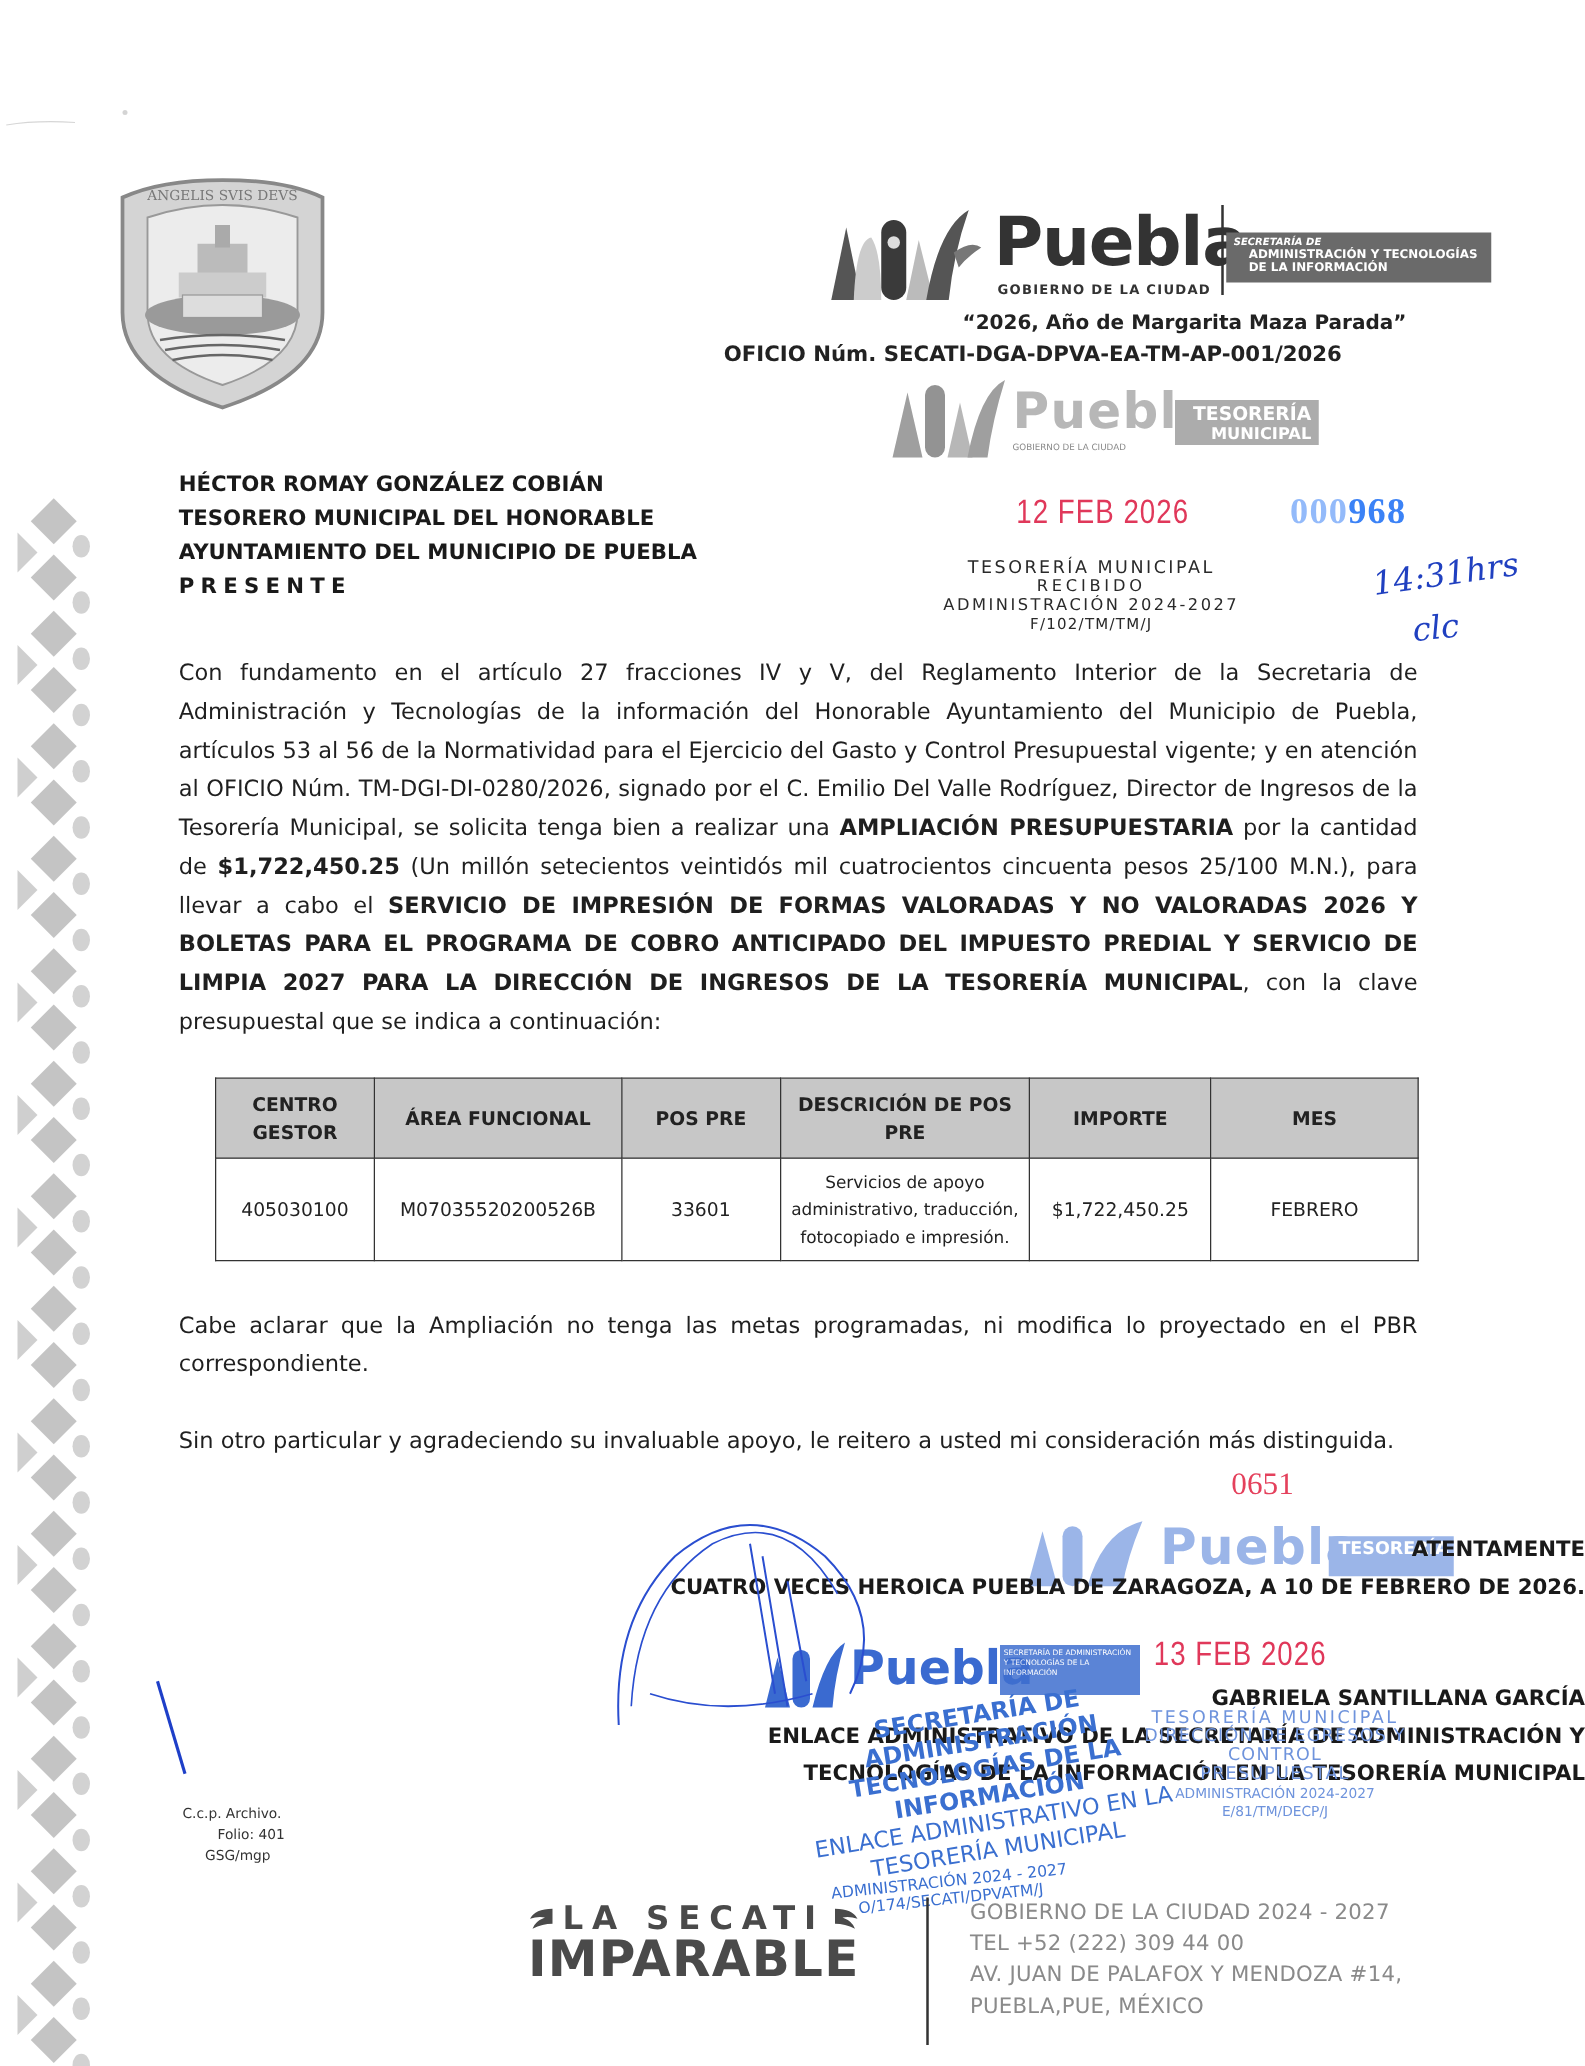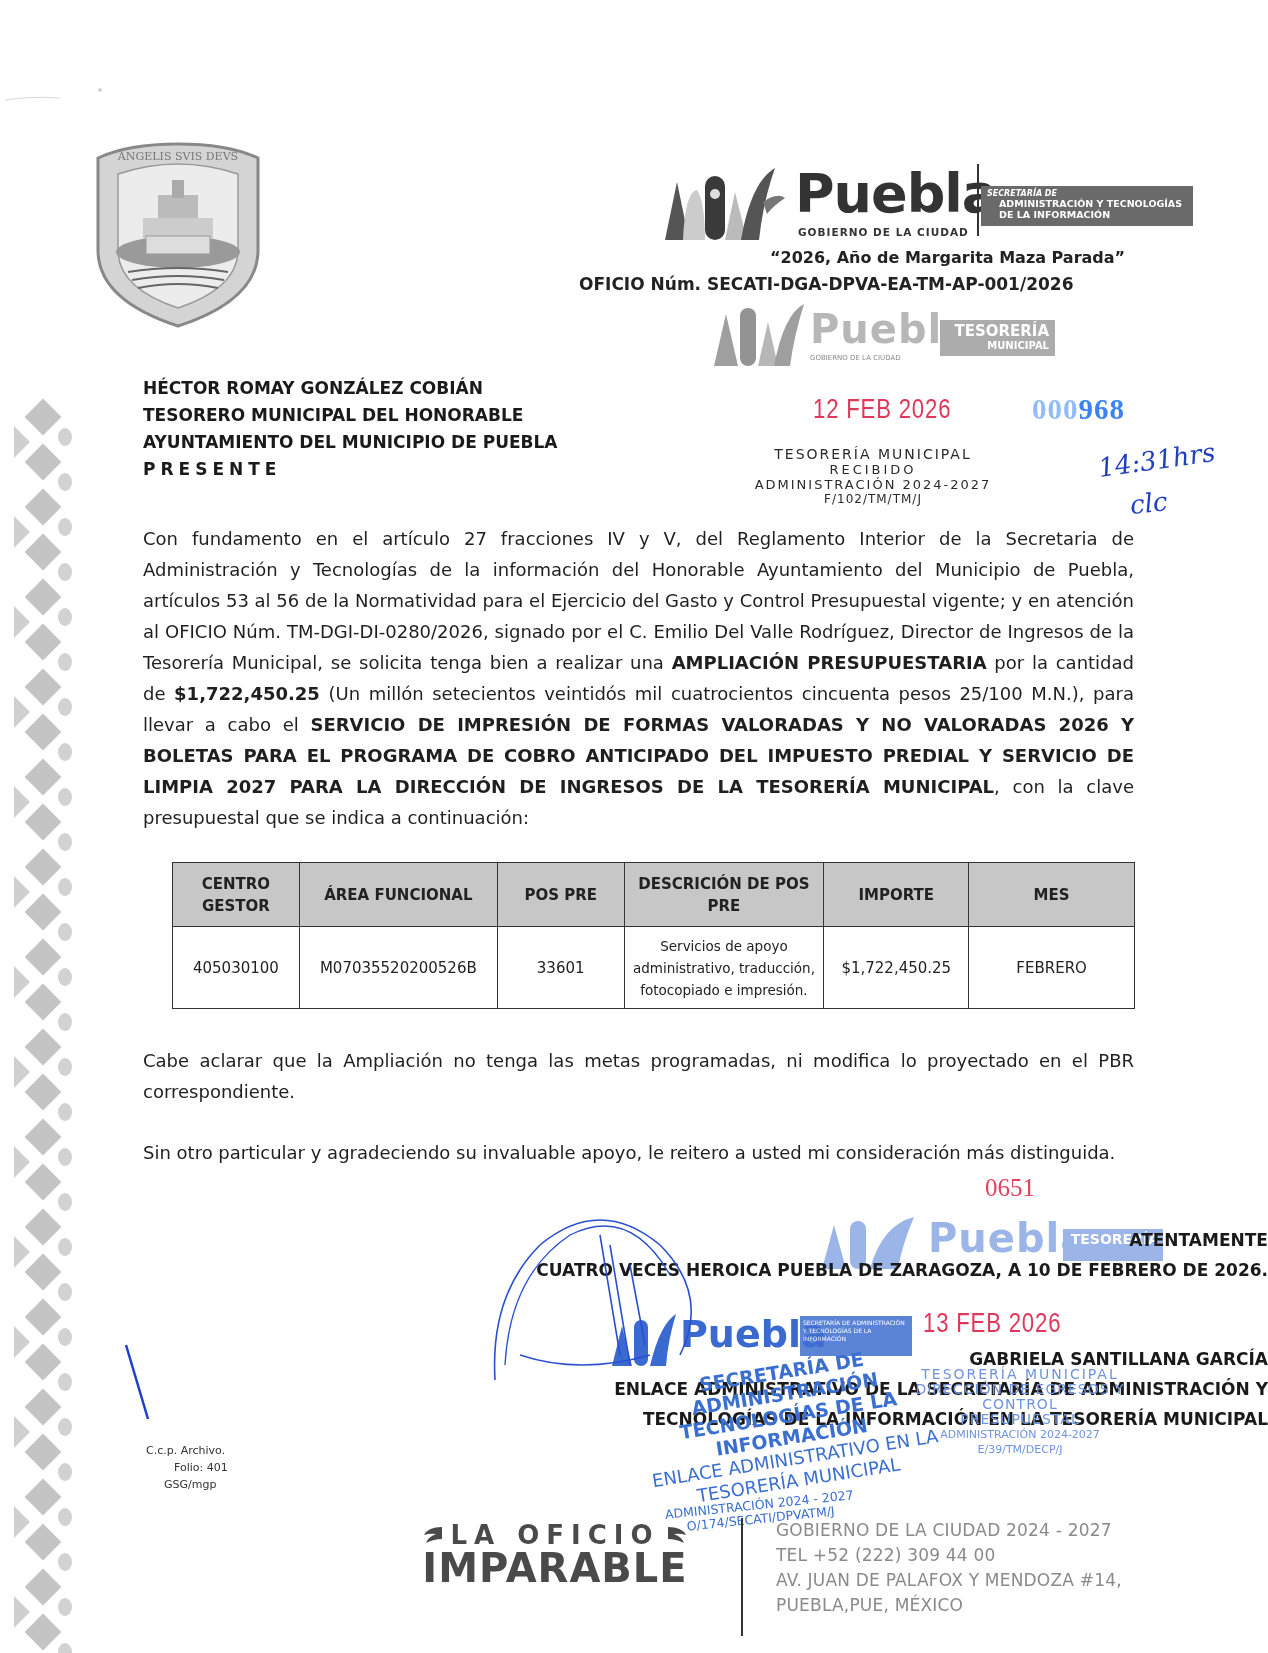--- a/index.html
+++ b/index.html
@@ -29,21 +29,21 @@
   .logo-box .l2 { font-size: 9.5px; font-weight: bold; display:block; line-height: 11px; margin-left: 12px; }
 
   .motto { left: 770px; top: 248px; font-size: 16px; font-weight: bold; color: #222; font-family: "DejaVu Sans", sans-serif; }
   .oficio { left: 579px; top: 274px; font-size: 17px; font-weight: bold; color: #222; }
 
   
   .stamp-logo-grey { left: 710px; top: 300px; width: 345px; height: 72px; opacity: 0.7; }
   .stamp-logo-grey .word { position: absolute; left: 100px; top: 6px; font-size: 40px; font-weight: bold; color: #9a9a9a; letter-spacing: 1px; }
   .stamp-logo-grey .sub { position: absolute; left: 100px; top: 54px; font-size: 7px; color: #555; }
   .stamp-logo-grey .box { position: absolute; left: 230px; top: 20px; width: 115px; height: 36px; background: #8a8a8a; color: #fff; font-size: 15px; font-weight: bold; padding: 2px 6px; text-align: right; }
-  .stamp-logo-grey .box small { display:block; font-size: 10px; }
+  .stamp-logo-grey .box small { display:block; font-size: 13px; }
 
   .red-date { color: #e0385a; font-family: "Liberation Sans", sans-serif; }
   .date1 { left: 813px; top: 394px; font-size: 27px; letter-spacing: 1px; transform: scaleX(0.82); transform-origin: left; }
   .folio-red { left: 1032px; top: 393px; font-size: 29px; font-weight: bold; color: #3b82f6; font-family: "Liberation Serif", serif; letter-spacing: 1px; }
   .folio-red .faded { opacity: 0.55; }
 
   .recv-stamp { left: 738px; top: 447px; width: 270px; text-align: center; color: #2a2a2a; font-family: "DejaVu Sans", sans-serif; line-height: 15px; }
   .recv-stamp .r1 { font-size: 14px; letter-spacing: 2px; }
   .recv-stamp .r2 { font-size: 13px; letter-spacing: 3px; }
   .recv-stamp .r3 { font-size: 13px; letter-spacing: 2px; }
@@ -355,21 +355,21 @@
   <div class="s2">TECNOLOGÍAS DE LA INFORMACIÓN</div>
   <div class="s3">ENLACE ADMINISTRATIVO EN LA</div>
   <div class="s4">TESORERÍA MUNICIPAL</div>
 </div>
 
 <div class="abs blue-stamp-egresos">
   <div class="e1">TESORERÍA MUNICIPAL</div>
   <div class="e2">DIRECCIÓN DE EGRESOS Y CONTROL</div>
   <div class="e3">PRESUPUESTAL</div>
   <div class="e4">ADMINISTRACIÓN 2024-2027</div>
-  <div class="e5">E/39/TM/DECP/J</div>
+  <div class="e5">E/81/TM/DECP/J</div>
 </div>
 
 <div class="abs blue-stamp-adm">
   <div class="a1">ADMINISTRACIÓN 2024 - 2027</div>
   <div class="a2">O/174/SECATI/DPVATM/J</div>
 </div>
 
 <svg class="abs pen-mark" viewBox="0 0 30 80">
   <path d="M4 2 L26 76" stroke="#1e3fc8" stroke-width="2.5"></path>
 </svg>
@@ -378,21 +378,21 @@
   <span>C.c.p. Archivo.</span>
   <span class="ind1">Folio: 401</span>
   <span class="ind2">GSG/mgp</span>
 </div>
 
 <div class="abs footer-brand">
   <div class="lc">
     <svg class="wing" viewBox="0 0 22 20">
         <path d="M20 2 Q6 2 2 10 Q8 8 14 9 Q6 12 4 18 Q12 14 20 14 Z" fill="#4a4a4a"></path>
       </svg>
-    <span>LA OFICIO</span>
+    <span>LA SECATI</span>
     <svg class="wing" viewBox="0 0 22 20">
         <path d="M2 2 Q16 2 20 10 Q14 8 8 9 Q16 12 18 18 Q10 14 2 14 Z" fill="#4a4a4a"></path>
       </svg>
   </div>
   <div class="imp">IMPARABLE</div>
 </div>
 <div class="abs footer-divider"></div>
 <div class="abs footer-info">
   <div>GOBIERNO DE LA CIUDAD 2024 - 2027</div>
   <div>TEL +52 (222) 309 44 00</div>

